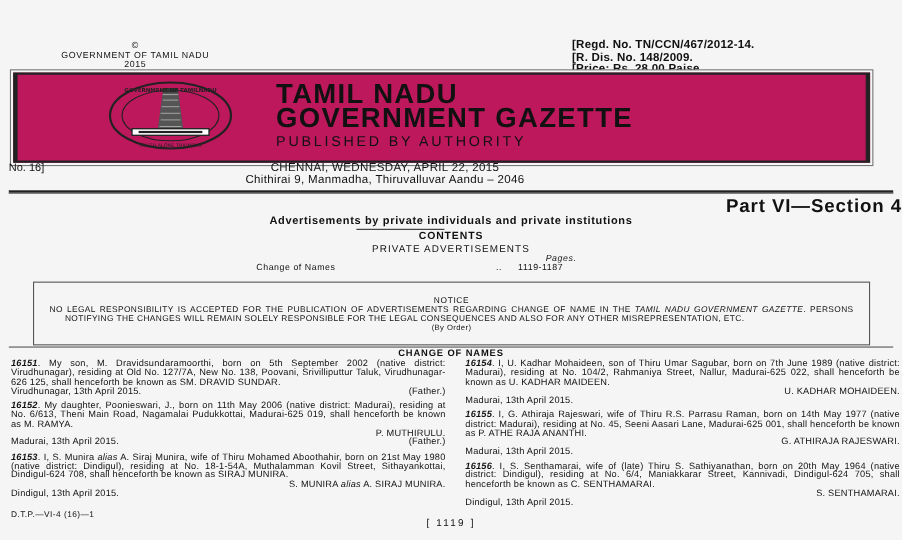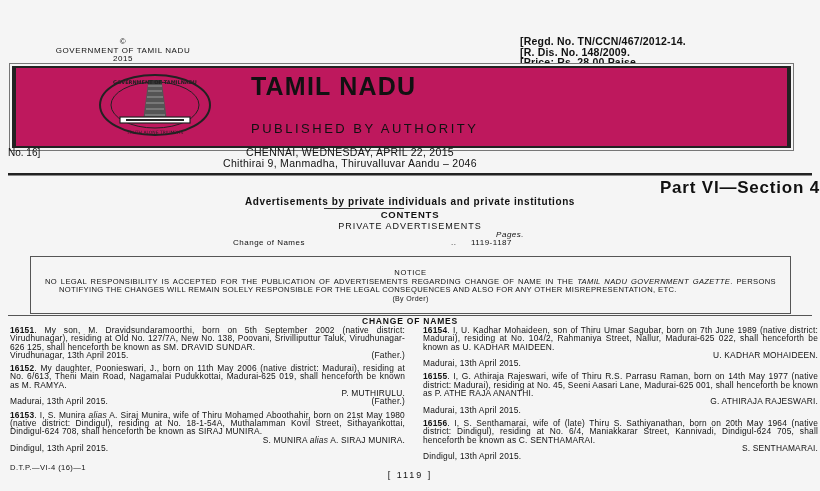--- a/index.html
+++ b/index.html
@@ -45,21 +45,21 @@
   .notice .nbody p { margin: 0; text-indent: -14px; padding-left: 14px; text-align: justify; }
   .notice .byorder { text-align: center; font-size: 7px; }
   .notice .director { text-align: center; font-style: italic; }
   .rule-thin { left: 8px; width: 804px; top: 315px; height: 1px; background: #555; }
   .cn-head { left: 0; width: 820px; top: 316px; text-align: center; font-weight: bold; font-size: 8.5px; letter-spacing: 0.8px; }
   .col { top: 326px; width: 395px; font-size: 8.4px; line-height: 8.3px; letter-spacing: 0.2px; }
   .col.left { left: 10px; }
   .col.right { left: 423px; }
   .entry { margin: 0 0 5px 0; }
   .entry .body { text-align: justify; text-align-last: left; }
-  .entry .num { font-weight: bold; }
+  .entry .num { font-weight: bold; font-style: italic; }
   .entry .sig { text-align: right; }
   .entry .place { display: flex; justify-content: space-between; }
   .it { font-style: italic; }
   .dtp { left: 10px; top: 463px; font-size: 7.6px; letter-spacing: 0.4px; }
   .page-no { left: 0; width: 820px; top: 470px; text-align: center; font-size: 9px; letter-spacing: 2px; }
 </style>
 </head>
 <body>
 
 <div class="abs copy-block">
@@ -92,20 +92,21 @@
       </g>
 
       <rect x="22" y="44" width="70" height="6" fill="#fff" stroke="#222" stroke-width="1.2"></rect>
       <rect x="28" y="46" width="58" height="2" fill="#222"></rect>
 
       <text x="57" y="11" font-size="5" text-anchor="middle" font-family="DejaVu Sans, sans-serif" fill="#222" font-weight="bold">GOVERNMENT OF TAMILNADU</text>
       <text x="57" y="61" font-size="4.5" text-anchor="middle" font-family="DejaVu Sans, sans-serif" fill="#222">TRUTH ALONE TRIUMPHS</text>
     </svg>
   </div>
   <div class="abs title1">TAMIL  NADU</div>
+  <div class="abs title2">GOVERNMENT GAZETTE</div>
   <div class="abs published">PUBLISHED BY AUTHORITY</div>
 </div>
 
 <div class="abs issue-no">No. 16]</div>
 <div class="abs dateline">
   <div>CHENNAI, WEDNESDAY, APRIL 22, 2015</div>
   <div>Chithirai 9, Manmadha, Thiruvalluvar Aandu – 2046</div>
 </div>
 <div class="abs rule-double"></div>
 

